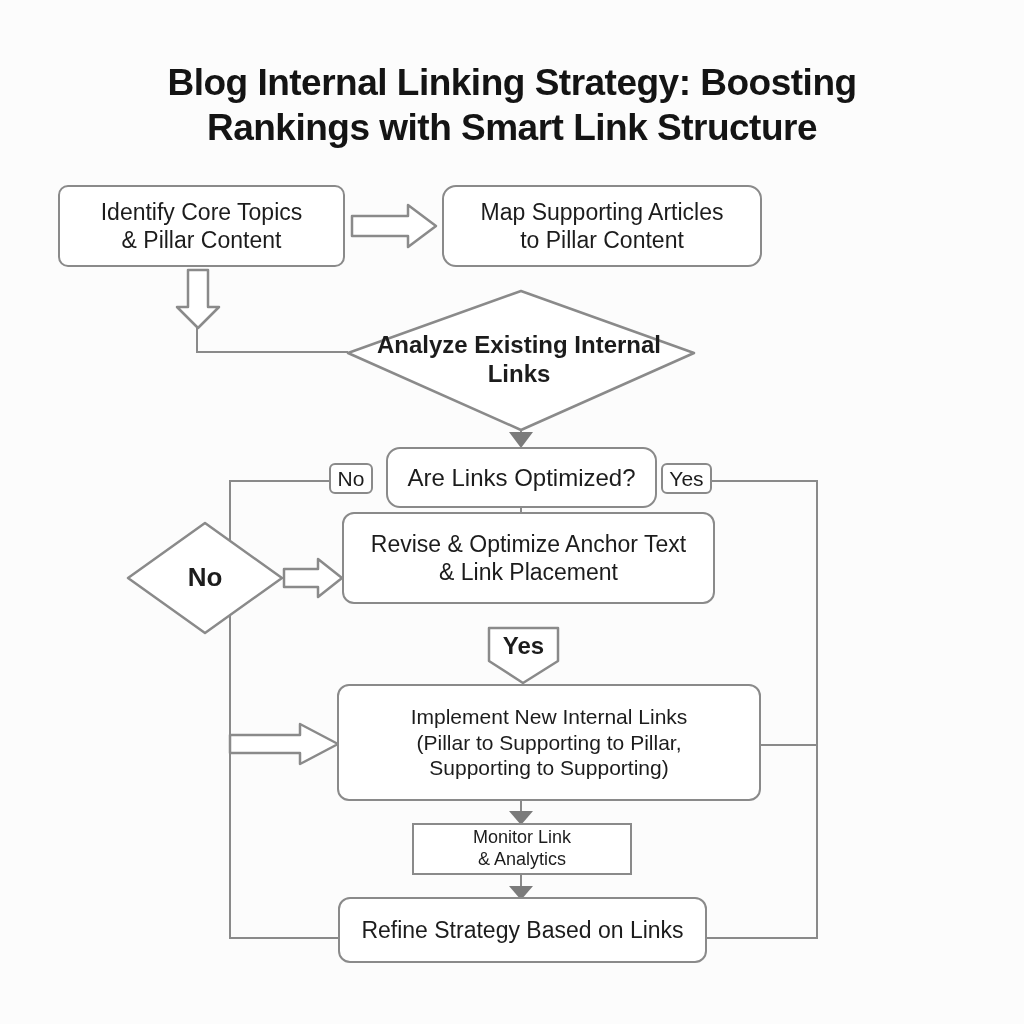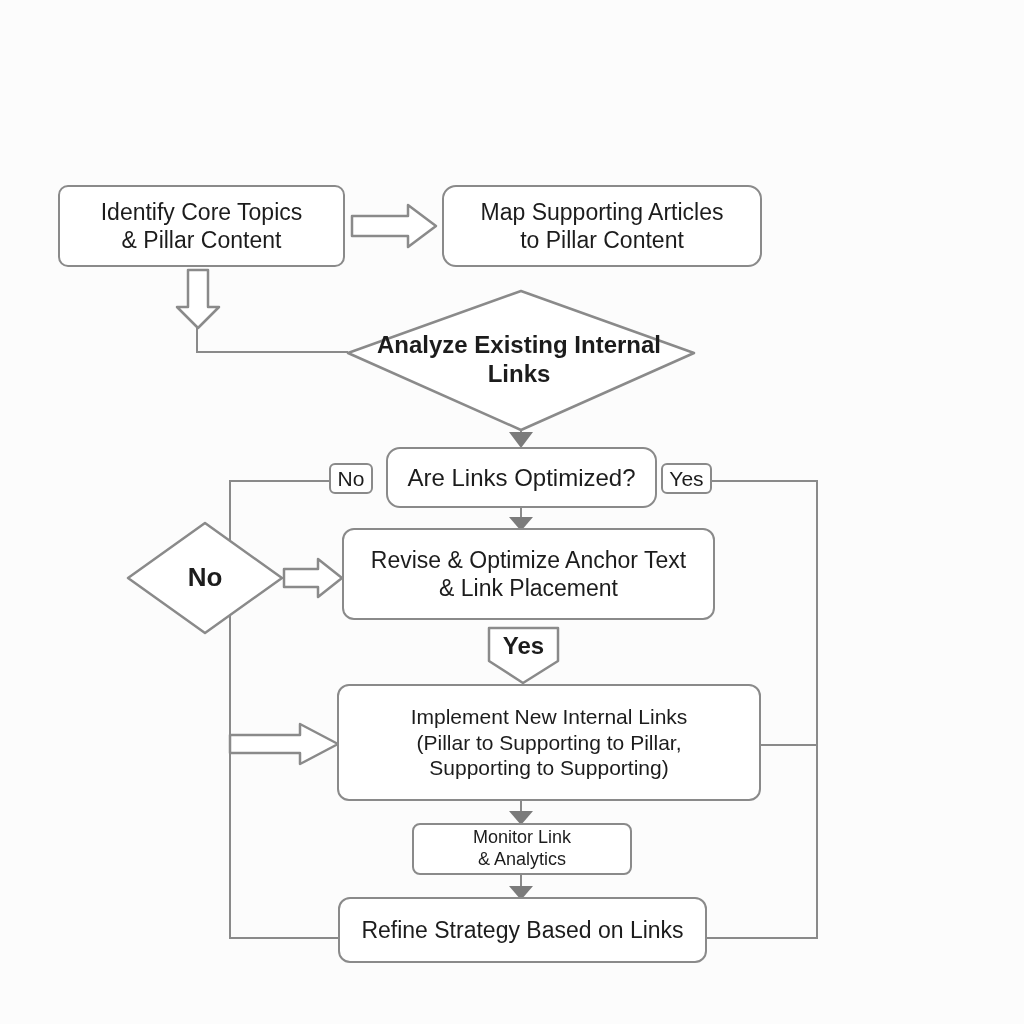--- a/index.html
+++ b/index.html
@@ -34,23 +34,23 @@
   .flabel{
     position:absolute;display:flex;align-items:center;justify-content:center;
     text-align:center;font-weight:bold;color:var(--text);
     white-space:pre-line;line-height:1.2;
   }
   .n-identify {left:58px; top:185px; width:287px; height:82px; border-radius:10px; font-size:23px;}
   .n-map      {left:442px;top:185px; width:320px; height:82px; border-radius:14px; font-size:23px;}
   .n-optimized{left:386px;top:447px; width:271px; height:61px; border-radius:14px; font-size:24px;}
   .n-no       {left:329px;top:463px; width:44px;  height:31px; border-radius:6px;  font-size:21px;}
   .n-yes      {left:661px;top:463px; width:51px;  height:31px; border-radius:6px;  font-size:21px;}
-  .n-revise   {left:342px;top:528px; width:373px; height:92px; border-radius:12px; font-size:23px;}
+  .n-revise   {left:342px;top:512px; width:373px; height:92px; border-radius:12px; font-size:23px;}
   .n-implement{left:337px;top:684px; width:424px; height:117px;border-radius:12px; font-size:21px;}
-  .n-monitor  {left:412px;top:823px; width:220px; height:52px; border-radius:8px;  font-size:18px;}
+  .n-monitor  {left:412px;top:823px; width:220px; height:52px; border-radius:0;  font-size:18px;}
   .n-refine   {left:338px;top:897px; width:369px; height:66px; border-radius:12px; font-size:23px;}
   .l-analyze  {left:359px;top:322px; width:320px; height:76px; font-size:24px;}
   .l-nodec    {left:155px;top:558px; width:100px; height:40px; font-size:26px;}
   .l-yespent  {left:489px;top:630px; width:69px;  height:32px; font-size:24px;}
 </style>
 </head>
 <body>
 
 <div class="stage">
 
@@ -73,20 +73,22 @@
     <polygon class="shape" points="352,216 408,216 408,205 436,226 408,247 408,236 352,236"></polygon>
     <polygon class="shape" points="188,270 208,270 208,307 219,307 198,328 177,307 188,307"></polygon>
     <polygon class="shape" points="230,735 300,735 300,724 338,744 300,764 300,753 230,753"></polygon>
     <polygon class="shape" points="284,569 318,569 318,559 342,578 318,597 318,587 284,587"></polygon>
 
     <polygon class="shape" points="348,353 521,291 694,353 521,430"></polygon>
     <polygon class="shape" points="128,578 205,523 282,578 205,633"></polygon>
     <polygon class="shape" points="489,628 558,628 558,661 523,683 489,661"></polygon>
   </svg>
 
+  <div class="title">Blog Internal Linking Strategy: Boosting
+Rankings with Smart Link Structure</div>
 
   <div class="node n-identify">Identify Core Topics
 &amp; Pillar Content</div>
   <div class="node n-map">Map Supporting Articles
 to Pillar Content</div>
   <div class="node n-optimized">Are Links Optimized?</div>
   <div class="node n-no">No</div>
   <div class="node n-yes">Yes</div>
   <div class="node n-revise">Revise &amp; Optimize Anchor Text
 &amp; Link Placement</div>

